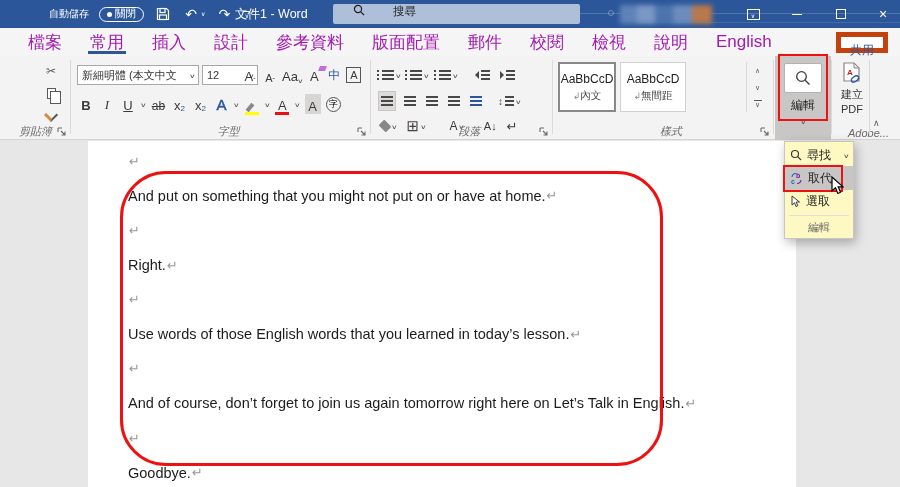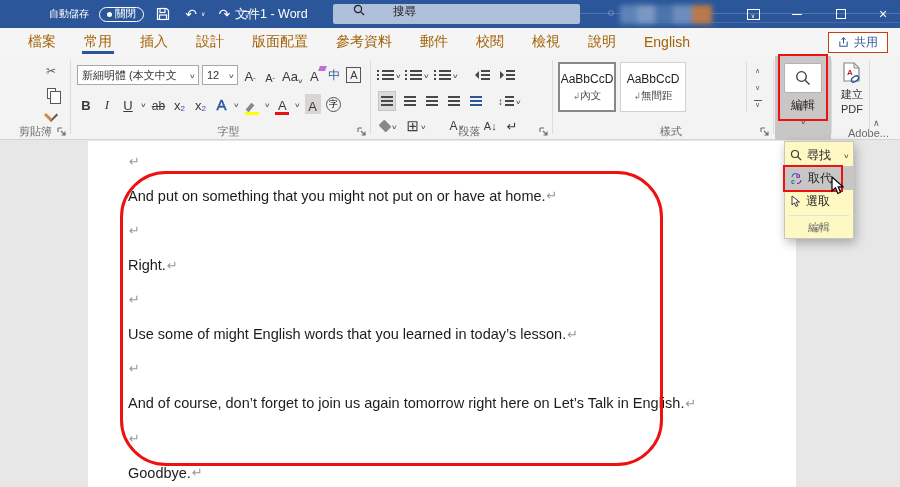--- a/index.html
+++ b/index.html
@@ -25,47 +25,47 @@
   .user-blur { position:absolute; left:620px; top:5px; width:92px; height:19px; filter:blur(2.5px);
     background:linear-gradient(90deg,#5f83b8 0 18%,#7b97c4 18% 38%,#4c74ad 38% 58%,#6d8cbd 58% 78%,#b9794b 78% 100%); }
   .win-ctl { position:absolute; top:0; width:34px; height:28px; display:flex; align-items:center; justify-content:center; color:#fff; }
   .ribbon-opts { left:736px; } .minz { left:780px; } .maxz { left:824px; } .closez { left:866px; font-size:14px; }
   .minbar { width:10px; height:1px; background:#fff; }
   .maxbox { width:10px; height:10px; border:1px solid #fff; }
   .ropt-box { width:13px; height:11px; border:1px solid #fff; display:flex; align-items:flex-end; justify-content:center; font-size:6px; line-height:5px; }
 
   
   .tabrow { position:absolute; left:0; top:28px; width:900px; height:28px; background:#f6f5f5; display:flex; align-items:center; gap:0; padding-left:14px; }
-  .tab { position:relative; font-size:14px; color:#a16207; padding:0 14px; height:28px; display:flex; align-items:center; cursor:default; }
+  .tab { position:relative; font-size:17px; color:#a21caf; padding:0 14px; height:28px; display:flex; align-items:center; cursor:default; }
   .tab.active::after { content:""; position:absolute; left:12px; right:12px; bottom:2px; height:3px; background:#2b579a; }
-  .share-btn { position:absolute; right:12px; top:4px; height:21px; border:1px solid #c2410c; background:#fff; color:#2b579a; font-size:12px; display:flex; align-items:center; gap:5px; padding:0 9px; }
+  .share-btn { position:absolute; right:12px; top:4px; height:21px; border:5px solid #c2410c; background:#fff; color:#2b579a; font-size:12px; display:flex; align-items:center; gap:5px; padding:0 9px;flex-direction:column; }
   .share-ic { width:11px; height:11px; }
 
   
   .ribbon { position:absolute; left:0; top:56px; width:900px; height:84px; background:#f4f3f3; border-bottom:1px solid #d6d4d3; }
   .vsep { position:absolute; top:4px; width:1px; height:74px; background:#dcdadb; }
-  .grp-label { position:absolute; bottom:1px; left:15px; right:0; text-align:center; font-size:11px; color:#6b6a68; }
+  .grp-label { position:absolute; bottom:1px; left:15px; right:0; text-align:center; font-size:11px; color:#6b6a68;font-style:italic; }
   .launcher { position:absolute; right:3px; bottom:3px; width:10px; height:10px; }
   .ic { color:#463f3f; font-size:13px; display:inline-flex; align-items:center; justify-content:center; }
   .chv { font-size:6px; color:#5a5856; transform:scaleX(1.5); }
   .grp { position:absolute; top:0; height:84px; }
 
   
   .g-clip { left:0; width:70px; }
   .paste { position:absolute; left:5px; top:5px; width:32px; height:62px; display:flex; flex-direction:column; align-items:center; gap:2px; font-size:11.5px; color:#333; }
   .clip-col { position:absolute; left:42px; top:7px; display:flex; flex-direction:column; gap:6px; }
   .mini-btn { width:18px; height:16px; display:flex; align-items:center; justify-content:center; font-size:12px; color:#5a5856; }
   .copy-ic { position:relative; width:9px; height:11px; border:1px solid #5a5856; background:#fff; }
   .copy-ic::before { content:""; position:absolute; left:2px; top:2px; width:9px; height:11px; border:1px solid #5a5856; background:#fff; }
   .painter-ic { width:10px; height:10px; border-left:3px solid #d28b41; border-bottom:2px solid #5a5856; transform:rotate(-45deg); }
 
   
   .g-font { left:72px; width:298px; }
   .combo { position:absolute; top:9px; height:20px; background:#fff; border:1px solid #aaa8a6; display:flex; align-items:center; justify-content:space-between; padding:0 4px; font-size:11px; color:#333; }
-  .combo-font { left:5px; width:122px; } .combo-size { left:130px; width:36px; }
+  .combo-font { left:5px; width:122px; } .combo-size { left:130px; width:56px; }
   .frow1 { position:absolute; left:170px; top:9px; display:flex; align-items:center; gap:4px; }
   .frow2 { position:absolute; left:6px; top:38px; display:flex; align-items:center; gap:5px; }
   .fbtn { height:20px; min-width:16px; display:flex; align-items:flex-end; justify-content:center; font-size:13px; color:#3b3a39; padding-bottom:1px; position:relative; }
   .grow sup,.shrink sup { font-size:7px; }
   .u-line { text-decoration:underline; }
   .strike { text-decoration:line-through; font-size:12px; }
   .clr-bar { position:absolute; left:1px; right:1px; bottom:-1px; height:3px; }
   .eff-a { color:#2b579a; -webkit-text-stroke:.5px #2b579a; }
   .shade-a { background:#d8d6d4; padding:0 2px; }
   .enclose { border:1px solid #555; border-radius:50%; font-size:9px; width:15px; height:15px; display:flex; align-items:center; justify-content:center; }
@@ -190,22 +190,22 @@
     </div>
   <div class="win-ctl closez">×</div>
 </div>
 
 <div class="tabrow">
   <div id="tabs-container" style="display:flex;">
       <span class="tab">檔案</span>
       <span class="tab active">常用</span>
       <span class="tab">插入</span>
       <span class="tab">設計</span>
+      <span class="tab">參考資料</span>
       <span class="tab">版面配置</span>
-      <span class="tab">參考資料</span>
       <span class="tab">郵件</span>
       <span class="tab">校閱</span>
       <span class="tab">檢視</span>
       <span class="tab">說明</span>
       <span class="tab">English</span>
     </div>
   <div class="share-btn">
     <svg class="share-ic" viewBox="0 0 12 12">
       <path d="M2 5 v5 h8 V5" fill="none" stroke="#2b579a" stroke-width="1.1"></path>
       <path d="M6 7 V1 M3.8 3 L6 .8 L8.2 3" fill="none" stroke="#2b579a" stroke-width="1.1"></path>
@@ -453,21 +453,21 @@
           <span class="pmark">↵</span>
         </div>
         <div class="dline">
           <span>Right.</span>
           <span class="pmark">↵</span>
         </div>
         <div class="dline">
           <span class="pmark">↵</span>
         </div>
         <div class="dline">
-          <span>Use some of might English words that you learned in today’s lesson.</span>
+          <span>Use words of those English words that you learned in today’s lesson.</span>
           <span class="pmark">↵</span>
         </div>
         <div class="dline">
           <span class="pmark">↵</span>
         </div>
         <div class="dline">
           <span>And of course, don’t forget to join us again tomorrow right here on Let’s Talk in English.</span>
           <span class="pmark">↵</span>
         </div>
         <div class="dline">

